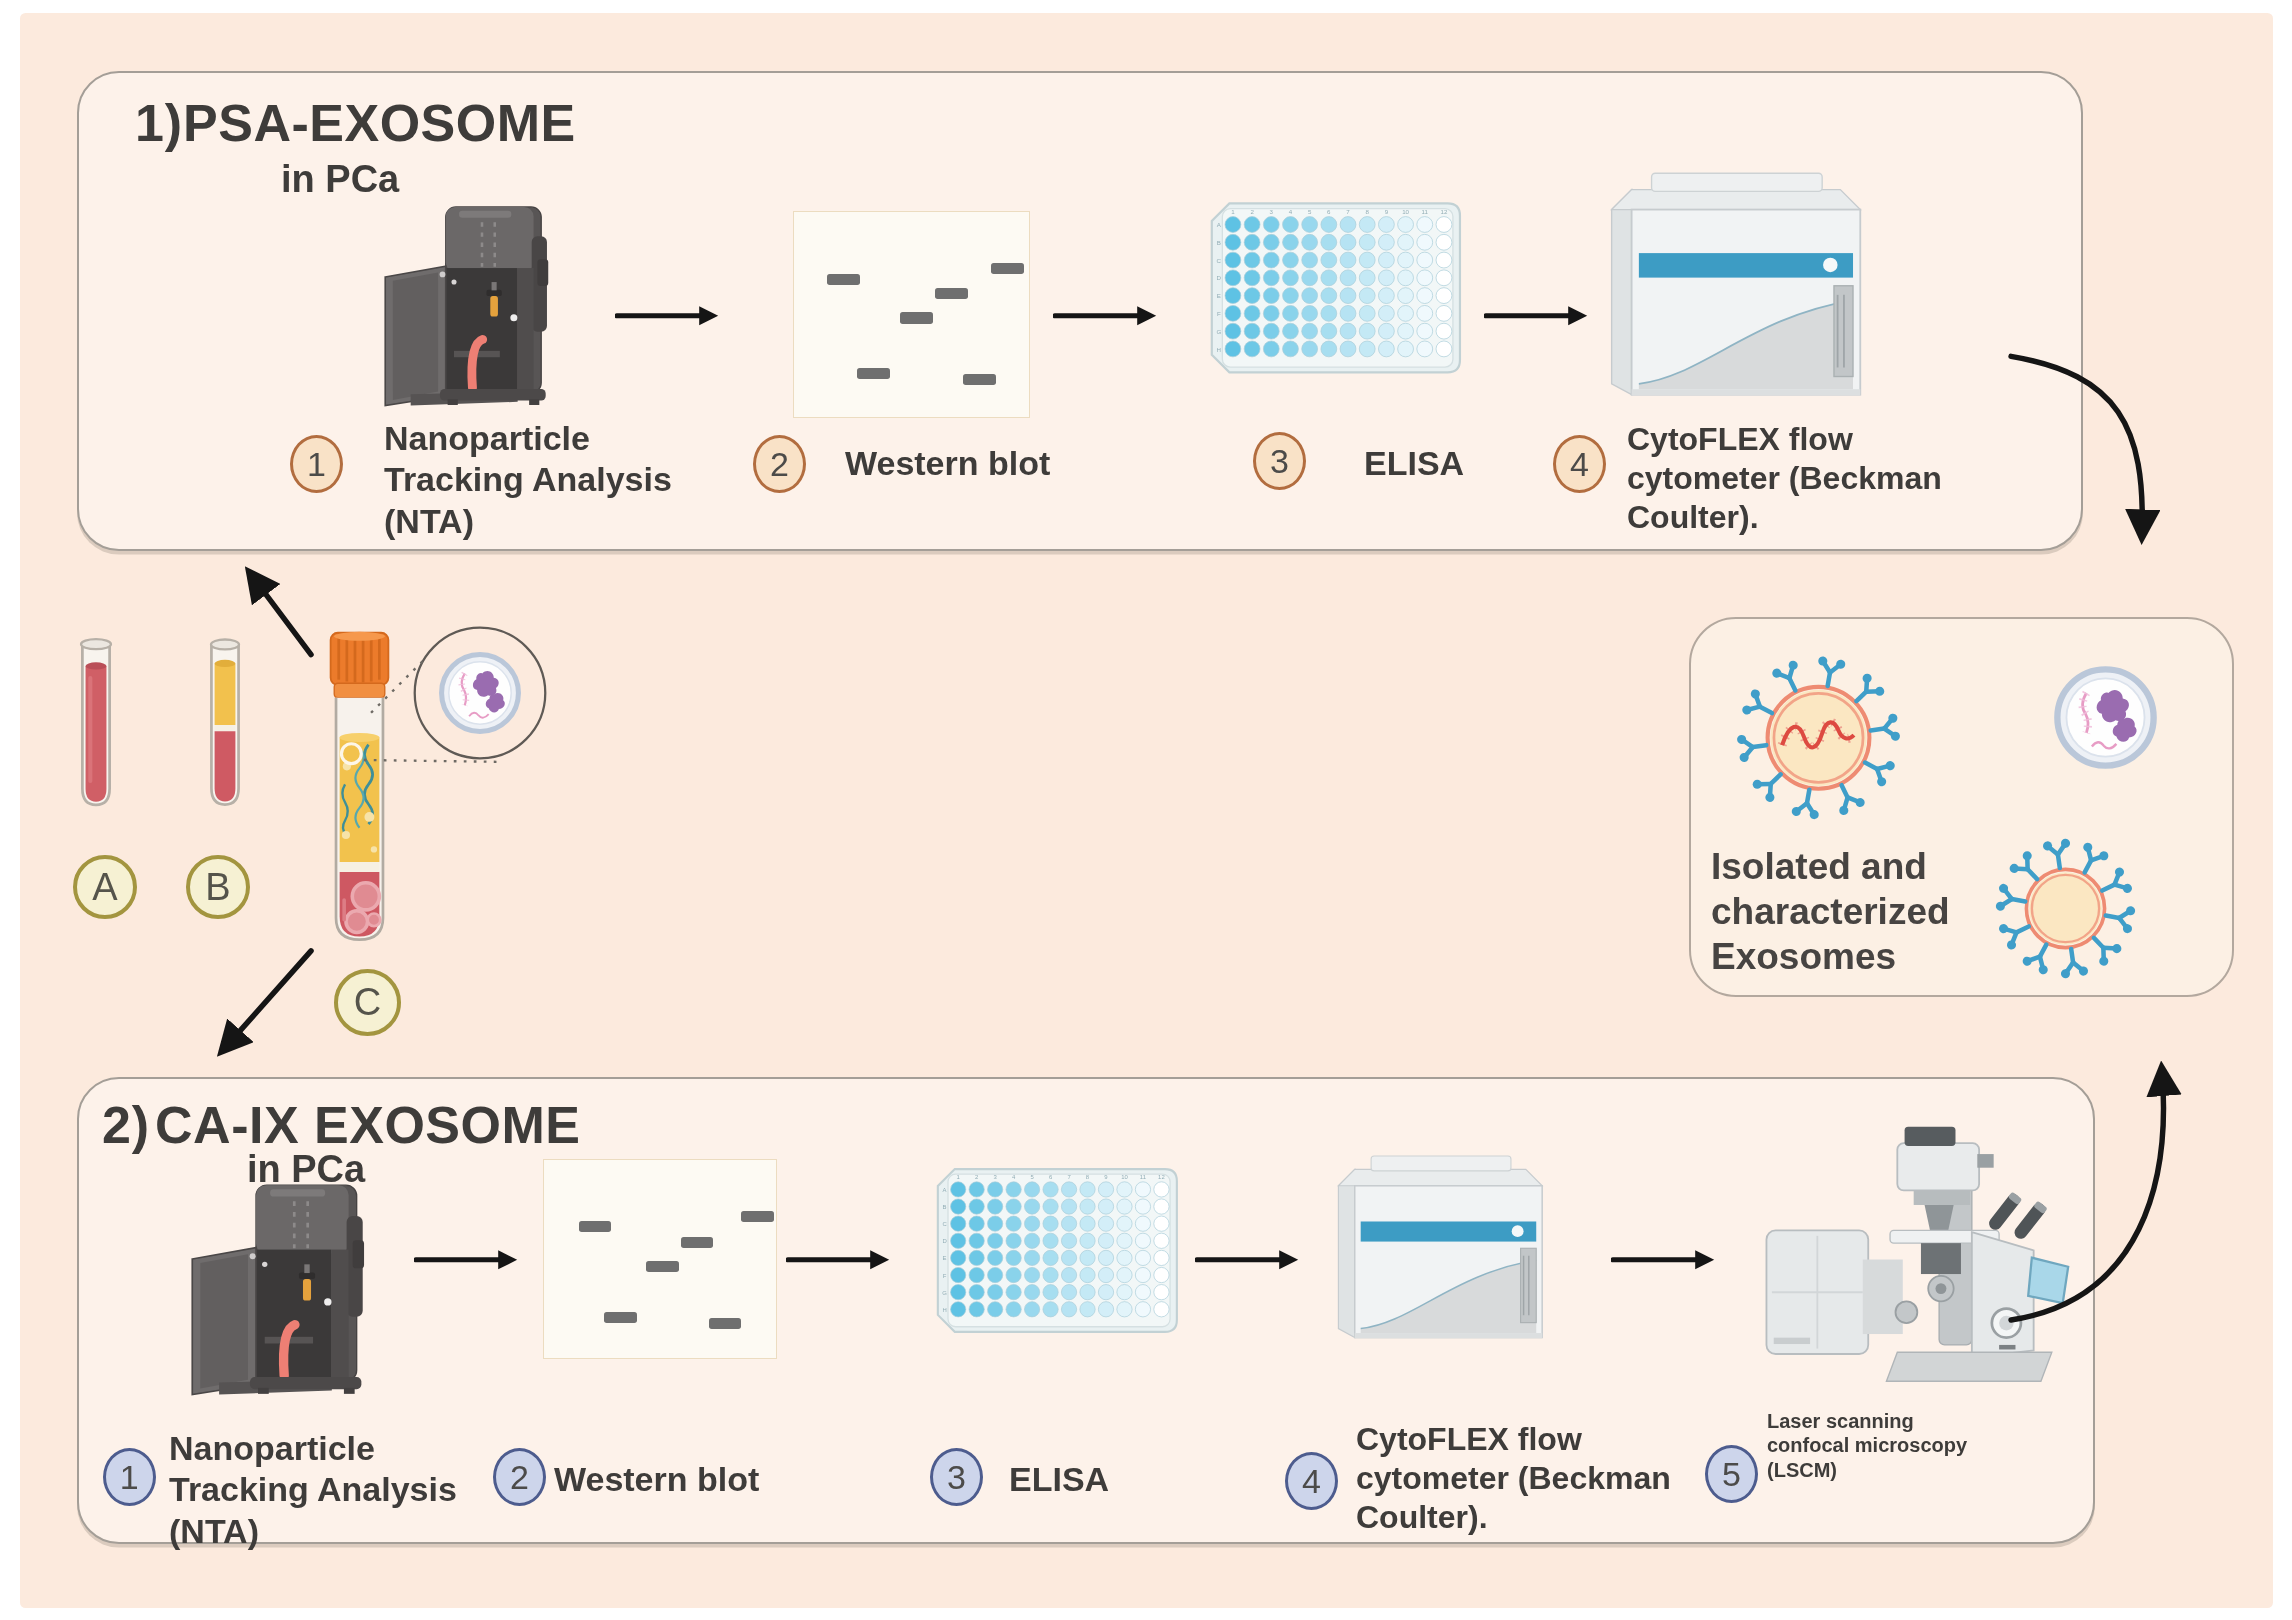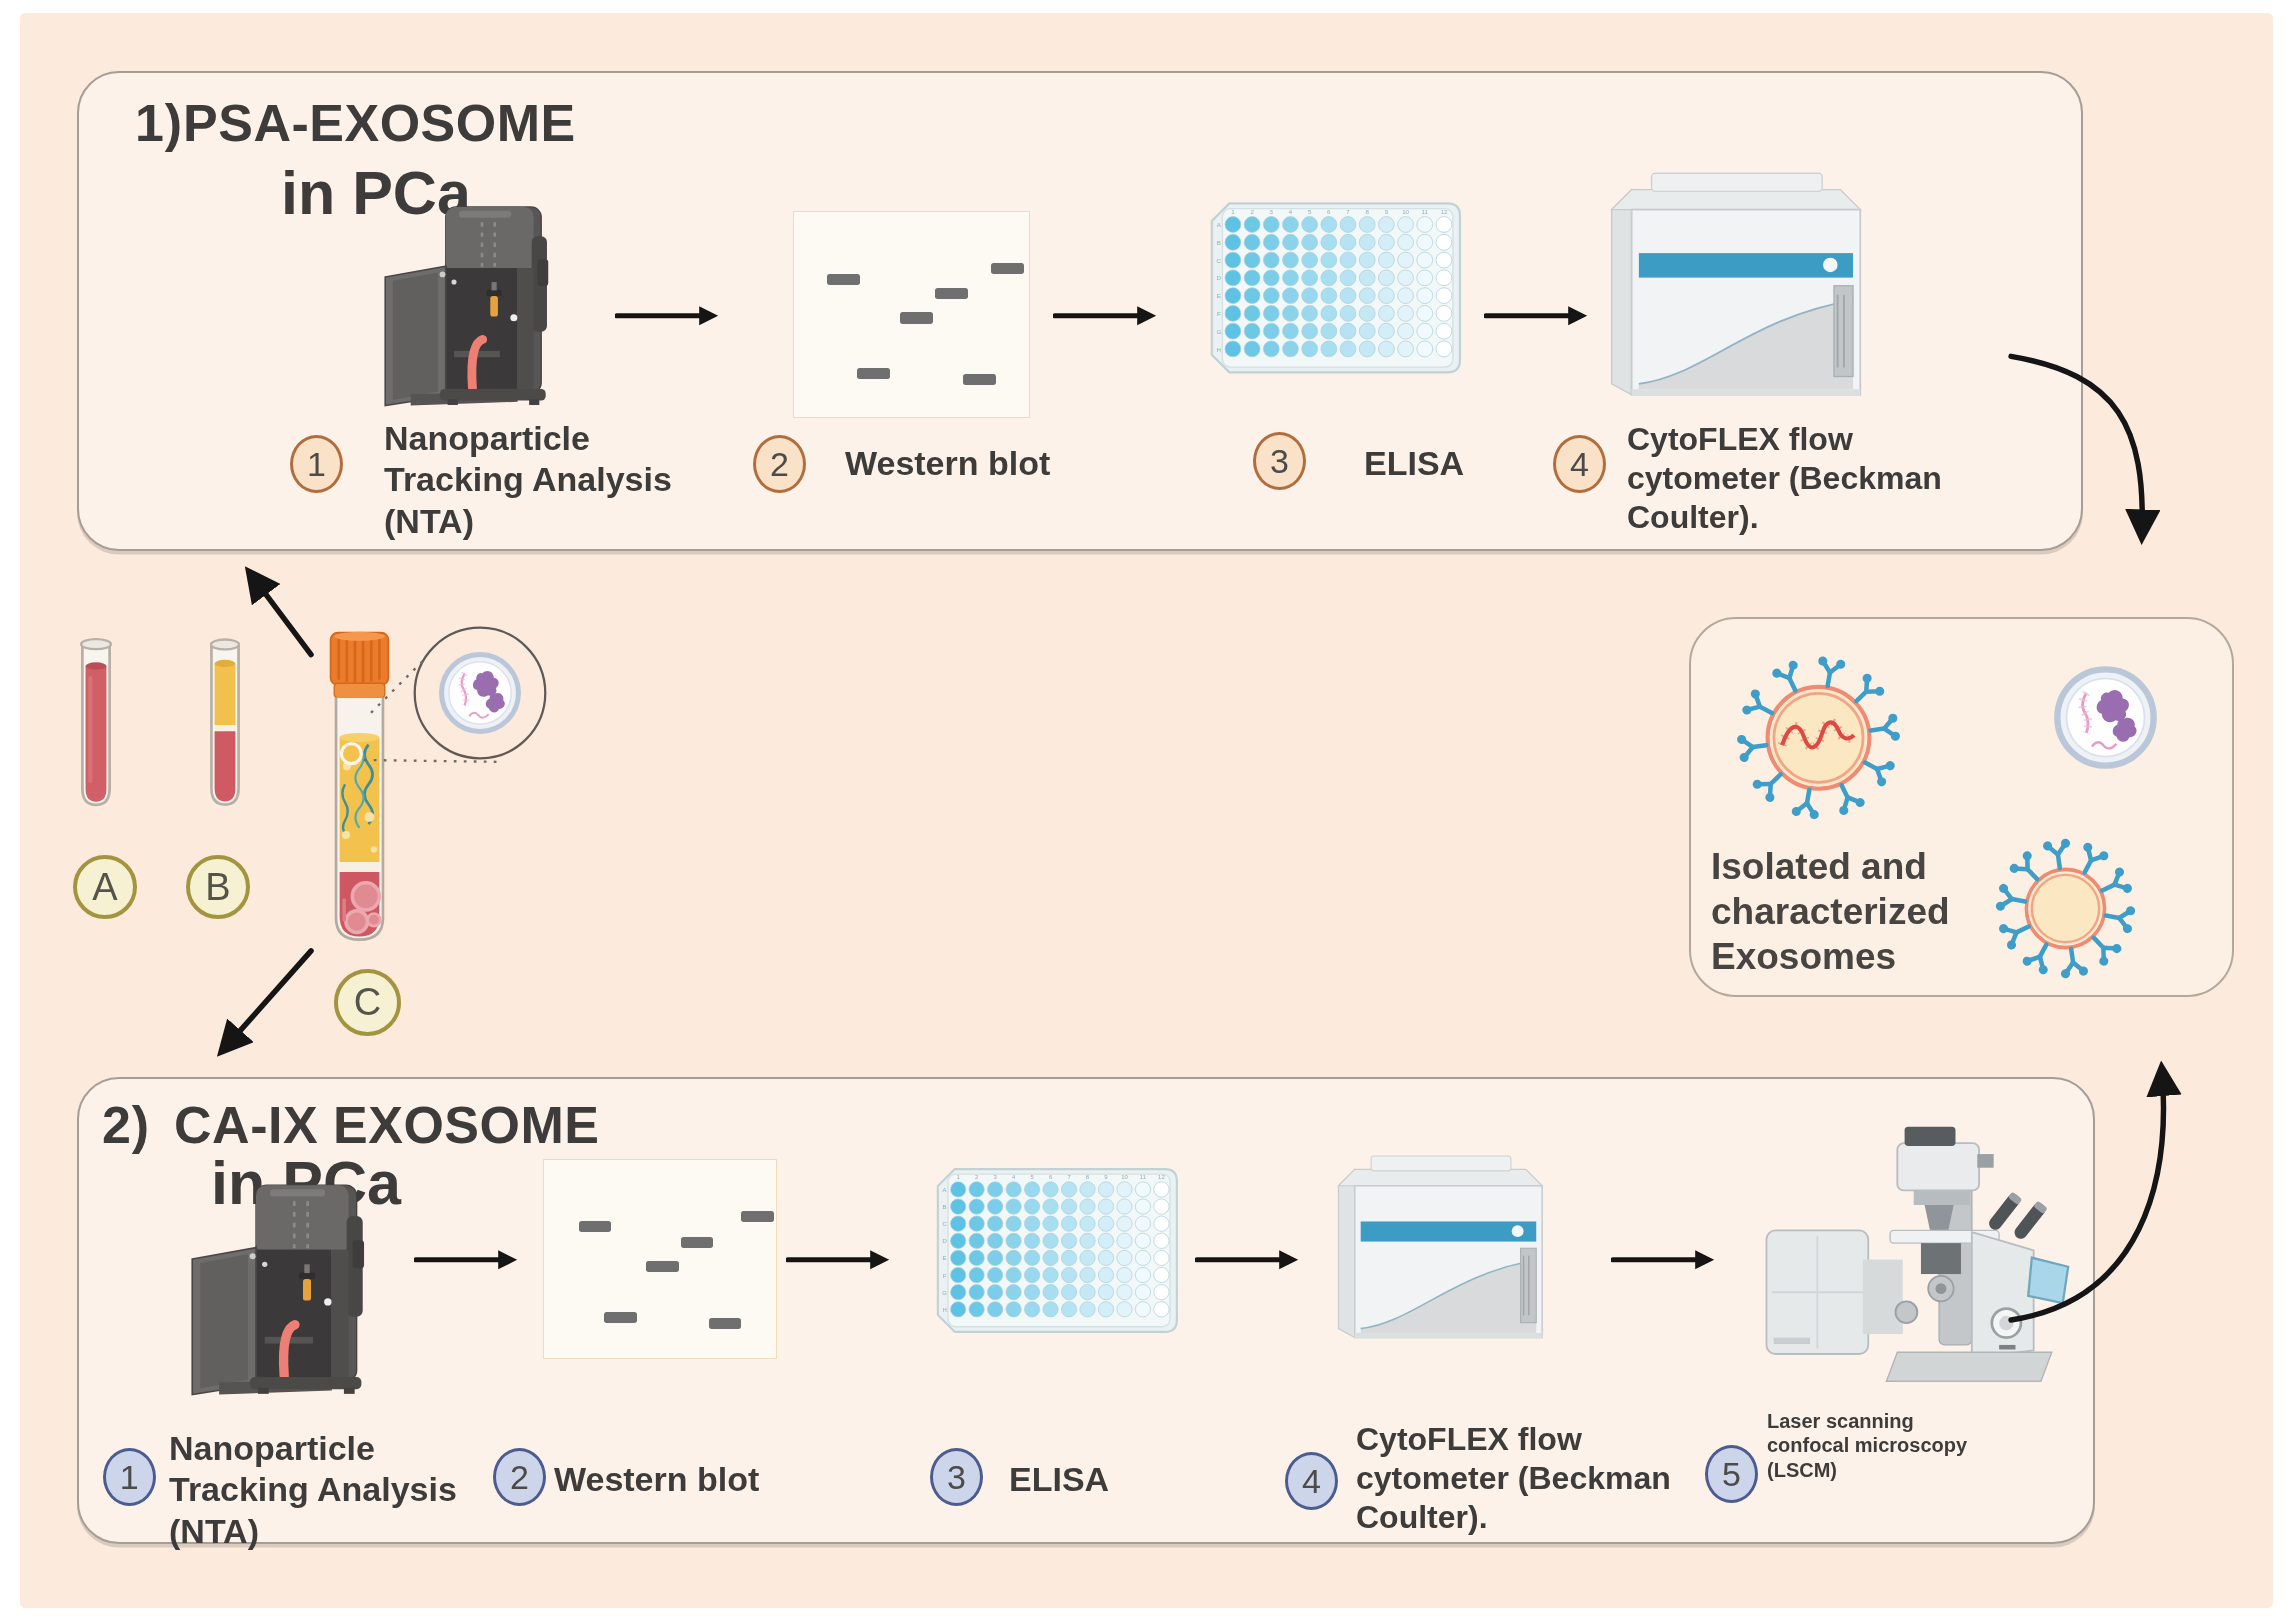--- a/index.html
+++ b/index.html
@@ -14,22 +14,22 @@
   .panel{position:absolute;background:var(--panel-fill,#fdf2ea);
       border:2.7px solid var(--panel-border,#a49e97);border-radius:42px;
       box-shadow:0 3.6px 0 rgba(120,110,100,.25);}
   .panel.top{left:77px;top:71px;width:2002px;height:476px;}
   .panel.bottom{left:77px;top:1077px;width:2014px;height:463px;}
   .panel.result{left:1689px;top:617px;width:525px;height:376px;border-radius:47px;
       background:var(--result-fill,#fcf0e4);border-color:#b3a89e;box-shadow:none;padding-left:16px;}
   .panel-title{position:absolute;display:flex;align-items:baseline;font-weight:700;color:var(--text,#3e3c3a);}
   .pt-index{font-size:52px;letter-spacing:0.9px;}
   .pt-main{font-size:52px;letter-spacing:0.5px;}
-  .pt-main.sp{margin-left:24px;}
-  .panel-subtitle{position:absolute;font-size:61px;font-weight:700;color:var(--text,#3e3c3a);}
+  .pt-main.sp{margin-left:5px;}
+  .panel-subtitle{position:absolute;font-size:38px;font-weight:700;color:var(--text,#3e3c3a);}
   .lbl{position:absolute;font-weight:700;font-size:34px;line-height:1.22;
        white-space:pre-line;color:var(--text,#3e3c3a);}
   .badge{position:absolute;width:53px;height:58px;border-radius:50%;
        display:flex;align-items:center;justify-content:center;
        font-size:34px;color:#4c4b49;background:var(--step-badge-top-fill,#f9e2c7);
        border:3.6px solid var(--step-badge-top-border,#b26d3f);box-sizing:border-box;}
   .panel.bottom .badge{background:var(--step-badge-bottom-fill,#cdd5eb);
        border-color:var(--step-badge-bottom-border,#4d5c8e);}
   .sample-badge{position:absolute;width:64px;height:64px;border-radius:50%;
        display:flex;align-items:center;justify-content:center;font-size:38px;color:#55544b;

